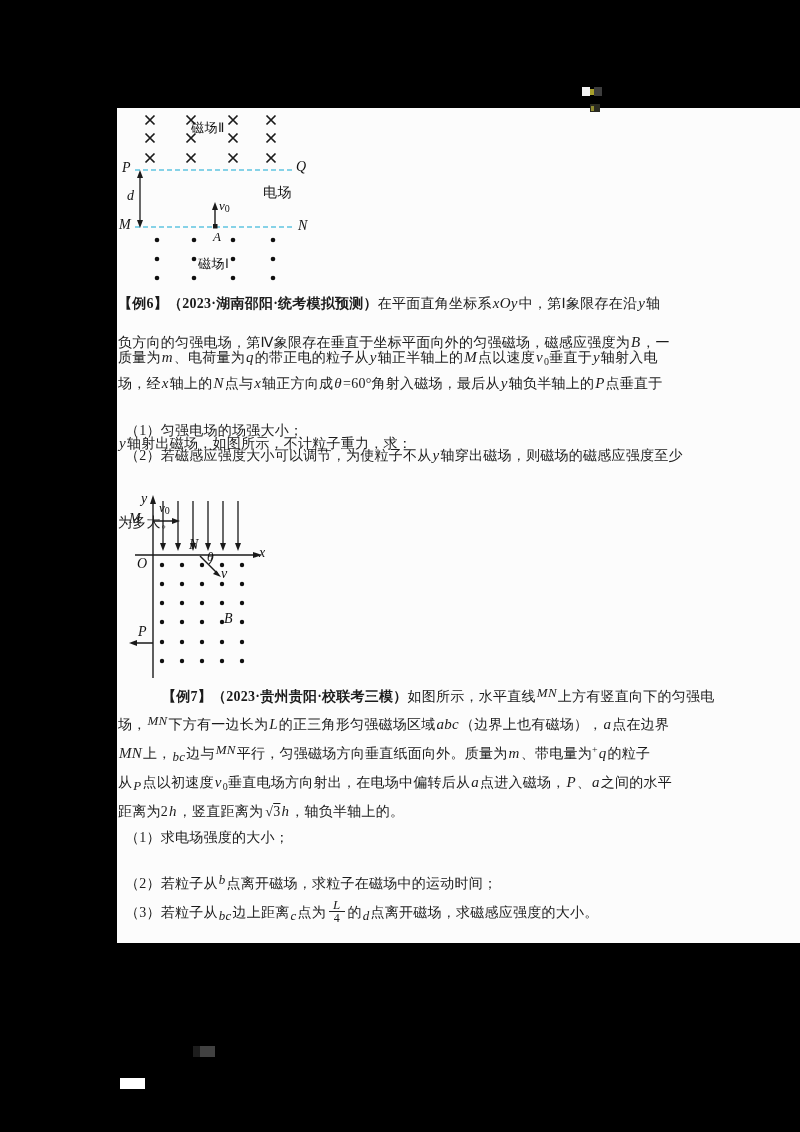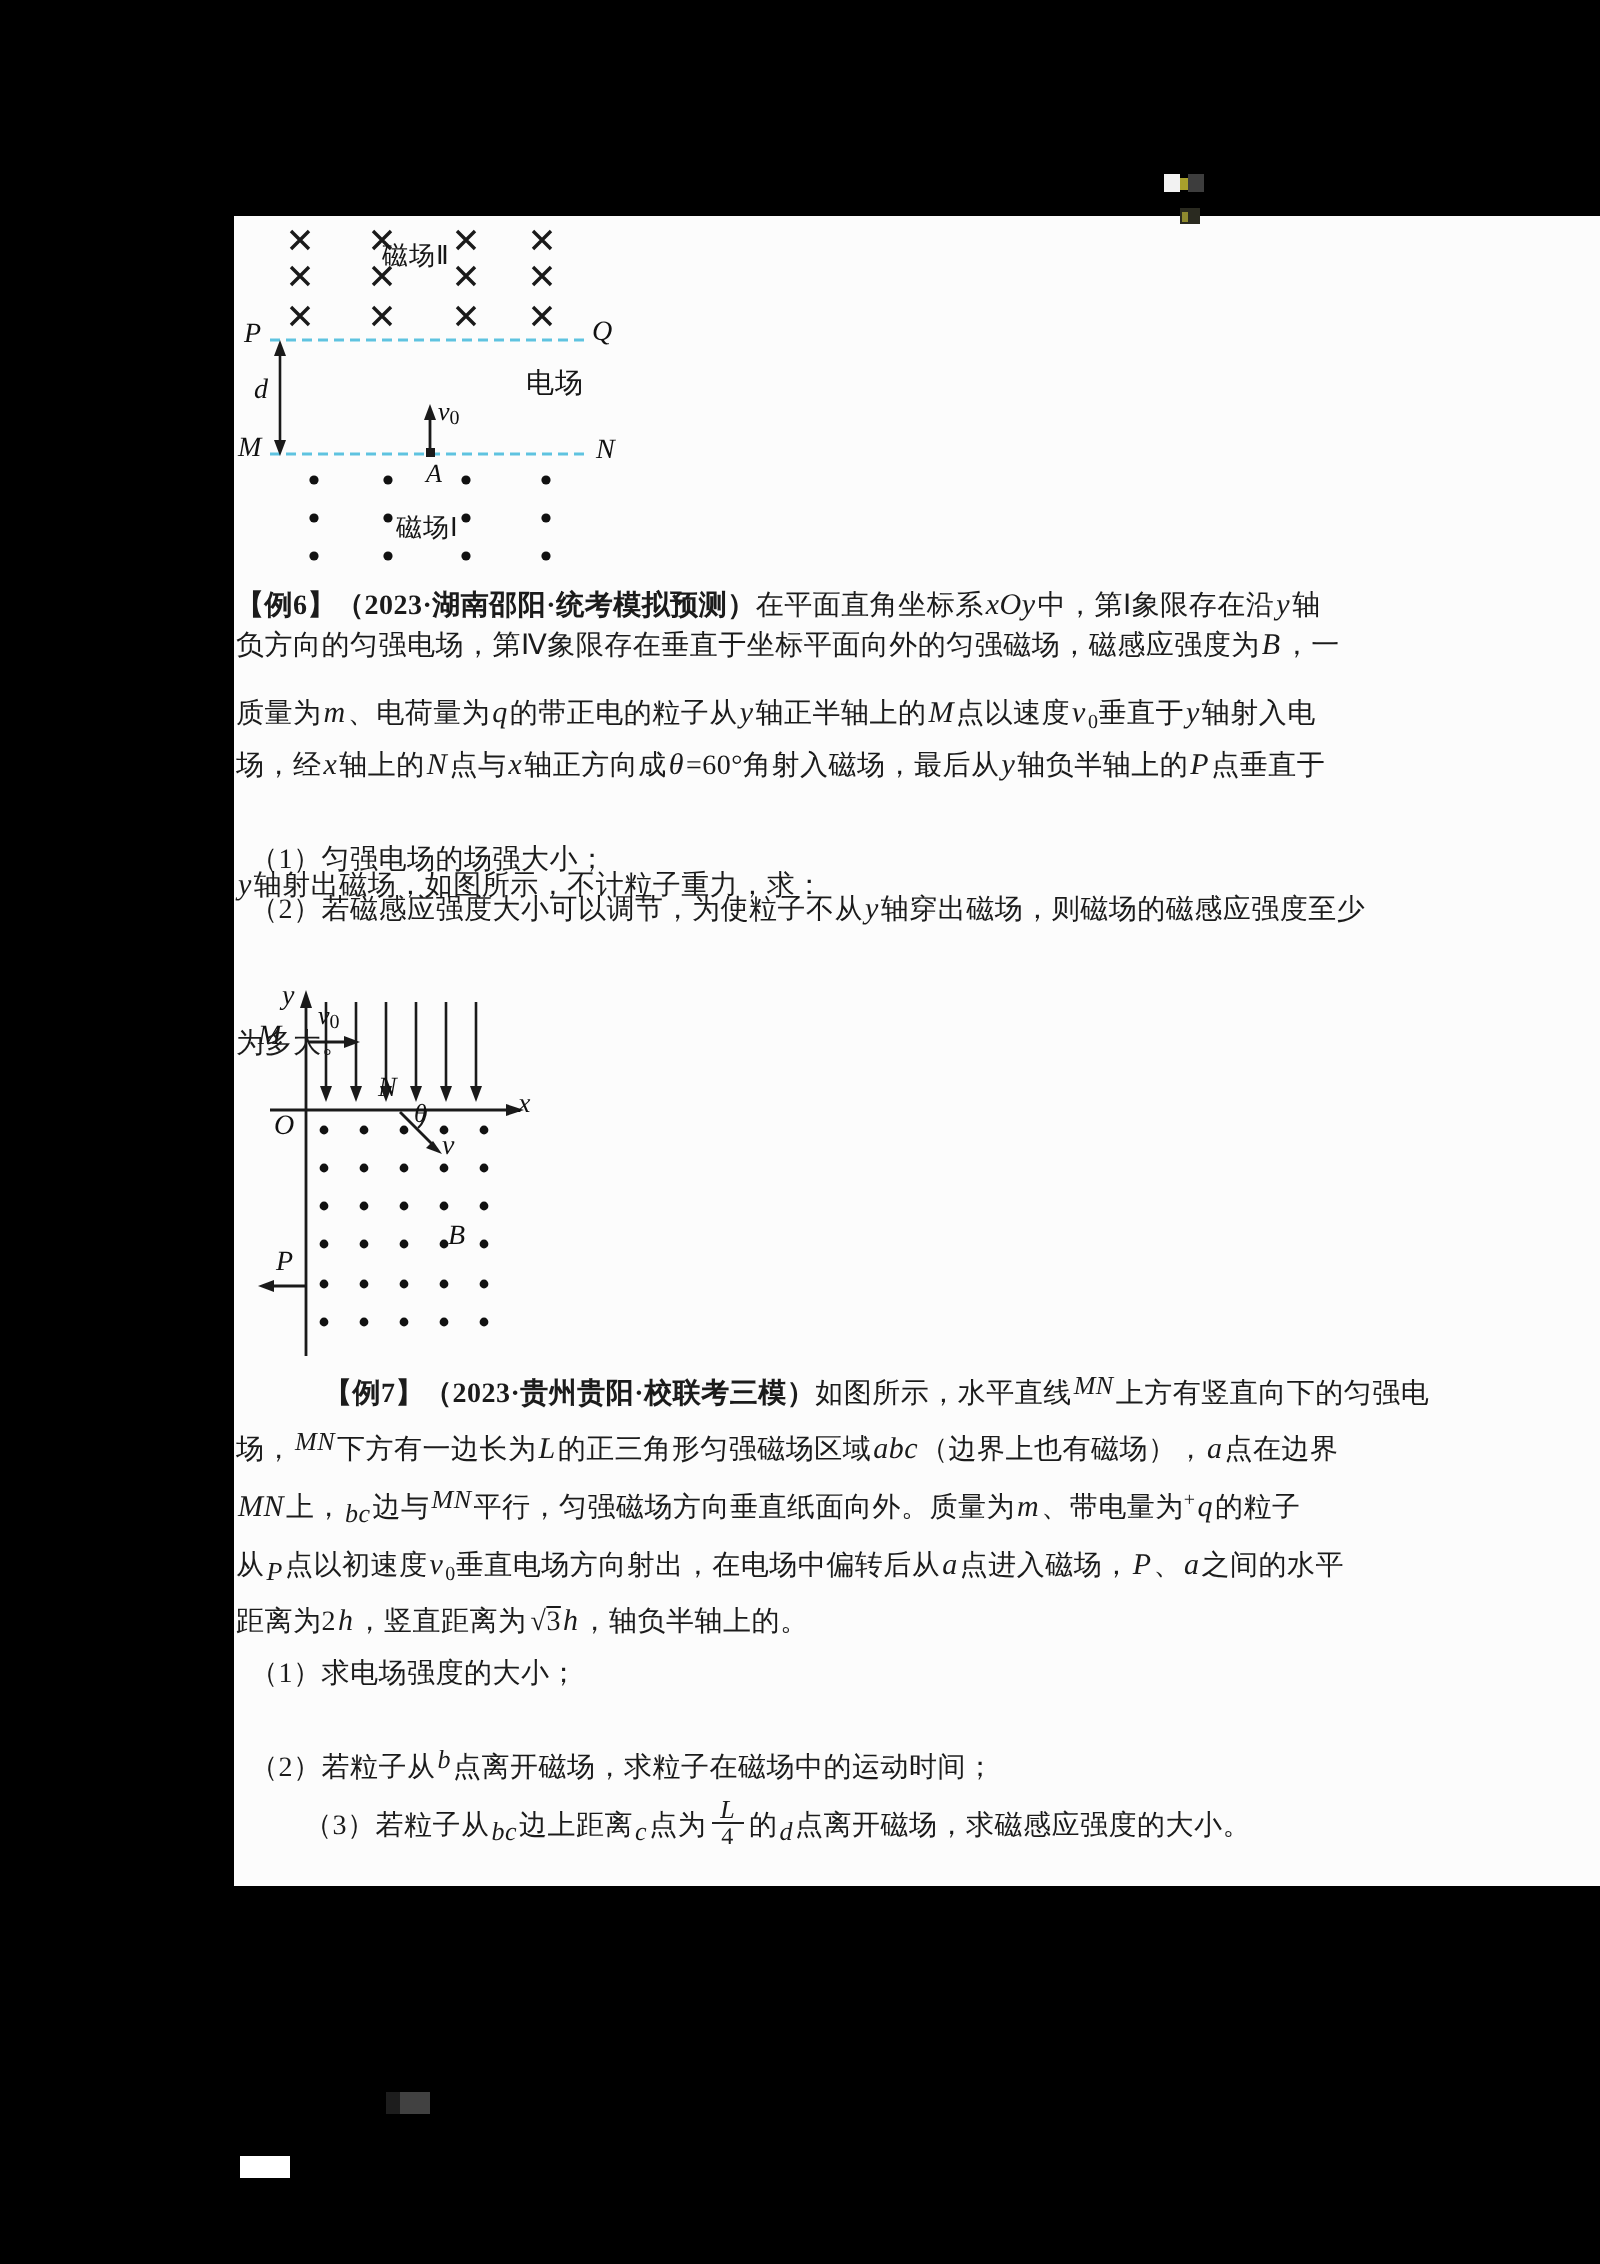--- a/index.html
+++ b/index.html
@@ -174,32 +174,32 @@
 <div class="lbl" style="left:137px;top:557px;">O</div>
 <div class="lbl" style="left:129px;top:512px;">M</div>
 <div class="lbl" style="left:159px;top:501px;font-size:13px;"><span>v</span><span class="ss0">0</span></div>
 <div class="lbl" style="left:189px;top:538px;">N</div>
 <div class="lbl" style="left:207px;top:550px;font-size:13px;">θ</div>
 <div class="lbl" style="left:221px;top:567px;">v</div>
 <div class="lbl" style="left:224px;top:612px;">B</div>
 <div class="lbl" style="left:138px;top:625px;">P</div>
 
 <div class="tl" style="top:294px;"><span class="b">【例6】（2023·湖南邵阳·统考模拟预测）</span><span class="n">在平面直角坐标系</span><span class="i">xOy</span><span class="n">中，第Ⅰ象限存在沿</span><span class="i">y</span><span class="n">轴</span></div>
-<div class="tl" style="top:314px;"><span class="n">负方向的匀强电场，第Ⅳ象限存在垂直于坐标平面向外的匀强磁场，磁感应强度为</span><span class="i">B</span><span class="n">，一</span></div>
+<div class="tl" style="top:333px;"><span class="n">负方向的匀强电场，第Ⅳ象限存在垂直于坐标平面向外的匀强磁场，磁感应强度为</span><span class="i">B</span><span class="n">，一</span></div>
 <div class="tl" style="top:348px;"><span class="n">质量为</span><span class="i">m</span><span class="n">、电荷量为</span><span class="i">q</span><span class="n">的带正电的粒子从</span><span class="i">y</span><span class="n">轴正半轴上的</span><span class="i">M</span><span class="n">点以速度</span><span class="i">v</span><span class="ss">0</span><span class="n">垂直于</span><span class="i">y</span><span class="n">轴射入电</span></div>
 <div class="tl" style="top:374px;"><span class="n">场，经</span><span class="i">x</span><span class="n">轴上的</span><span class="i">N</span><span class="n">点与</span><span class="i">x</span><span class="n">轴正方向成</span><span class="i">θ</span><span class="n">=60°角射入磁场，最后从</span><span class="i">y</span><span class="n">轴负半轴上的</span><span class="i">P</span><span class="n">点垂直于</span></div>
 <div class="tl" style="top:396px;margin-top:38px;"><span class="i">y</span><span class="n">轴射出磁场，如图所示，不计粒子重力，求：</span></div>
 <div class="tl ind" style="top:421px;"><span class="n">（1）匀强电场的场强大小；</span></div>
 <div class="tl ind" style="top:446px;"><span class="n">（2）若磁感应强度大小可以调节，为使粒子不从</span><span class="i">y</span><span class="n">轴穿出磁场，则磁场的磁感应强度至少</span></div>
 <div class="tl" style="top:472px;margin-top:41px;"><span class="n">为多大。</span></div>
 
 <div class="tl" style="top:687px;padding-left:44px;"><span class="b">【例7】（2023·贵州贵阳·校联考三模）</span><span class="n">如图所示，水平直线</span><span class="iu">MN</span><span class="n">上方有竖直向下的匀强电</span></div>
 <div class="tl" style="top:715px;"><span class="n">场，</span><span class="iu">MN</span><span class="n">下方有一边长为</span><span class="i">L</span><span class="n">的正三角形匀强磁场区域</span><span class="i">abc</span><span class="n">（边界上也有磁场），</span><span class="i">a</span><span class="n">点在边界</span></div>
 <div class="tl" style="top:744px;"><span class="i">MN</span><span class="n">上，</span><span class="id">bc</span><span class="n">边与</span><span class="iu">MN</span><span class="n">平行，匀强磁场方向垂直纸面向外。质量为</span><span class="i">m</span><span class="n">、带电量为</span><span class="sup">+</span><span class="i">q</span><span class="n">的粒子</span></div>
 <div class="tl" style="top:773px;"><span class="n">从</span><span class="id">P</span><span class="n">点以初速度</span><span class="i">v</span><span class="ss">0</span><span class="n">垂直电场方向射出，在电场中偏转后从</span><span class="i">a</span><span class="n">点进入磁场，</span><span class="i">P</span><span class="n">、</span><span class="i">a</span><span class="n">之间的水平</span></div>
 <div class="tl" style="top:802px;"><span class="n">距离为2</span><span class="i">h</span><span class="n">，竖直距离为</span><span class="sqrt">√<span class="rad">3</span></span><span class="i">h</span><span class="n">，轴负半轴上的。</span></div>
 <div class="tl ind" style="top:828px;"><span class="n">（1）求电场强度的大小；</span></div>
 <div class="tl ind" style="top:874px;"><span class="n">（2）若粒子从</span><span class="iu">b</span><span class="n">点离开磁场，求粒子在磁场中的运动时间；</span></div>
-<div class="tl ind" style="top:895px;height:36px;line-height:36px;margin-left:27px;"><span class="n">（3）若粒子从</span><span class="id">bc</span><span class="n">边上距离</span><span class="id">c</span><span class="n">点为</span><span class="frac"><span class="fnum">L</span><span class="fden">4</span></span><span class="n">的</span><span class="id">d</span><span class="n">点离开磁场，求磁感应强度的大小。</span></div>
+<div class="tl ind" style="top:895px;height:36px;line-height:36px;"><span class="n">（3）若粒子从</span><span class="id">bc</span><span class="n">边上距离</span><span class="id">c</span><span class="n">点为</span><span class="frac"><span class="fnum">L</span><span class="fden">4</span></span><span class="n">的</span><span class="id">d</span><span class="n">点离开磁场，求磁感应强度的大小。</span></div>
 
 <div class="chip" style="left: 193px; top: 1046px; width: 7px; height: 11px; background: rgb(29, 29, 29);"></div>
 <div class="chip" style="left: 200px; top: 1046px; width: 15px; height: 11px; background: rgb(65, 65, 65);"></div>
 <div class="chip" style="left: 120px; top: 1078px; width: 25px; height: 11px; background: rgb(255, 255, 255);"></div>
 
 </body></html>

